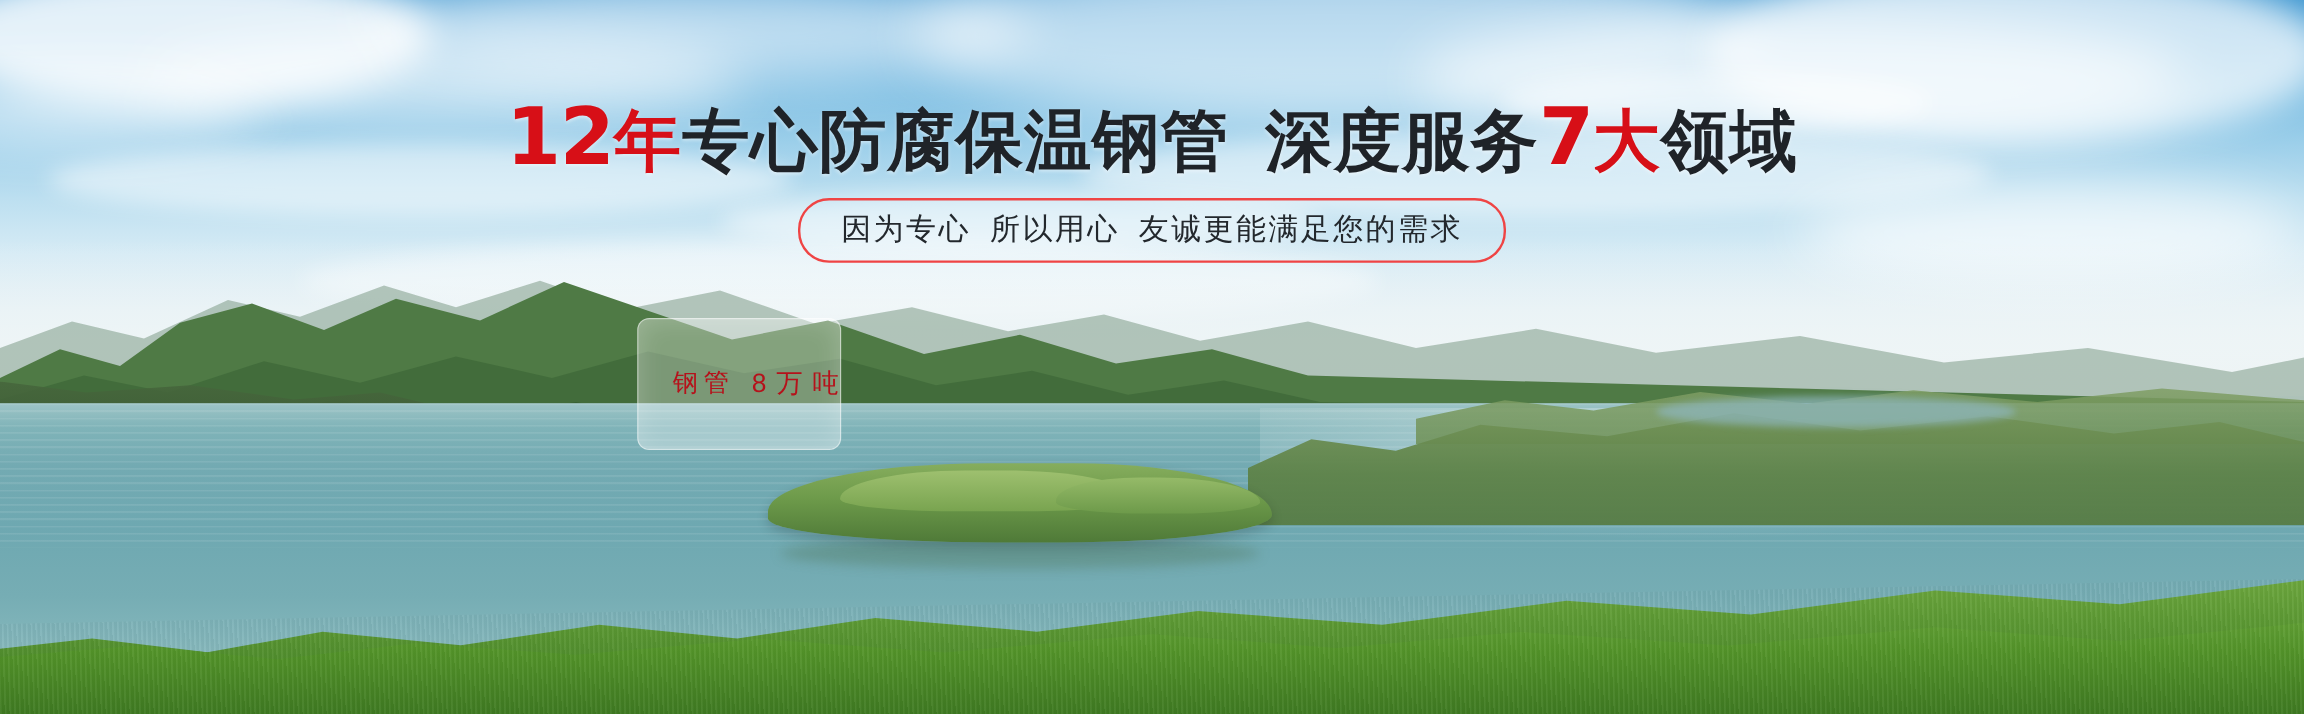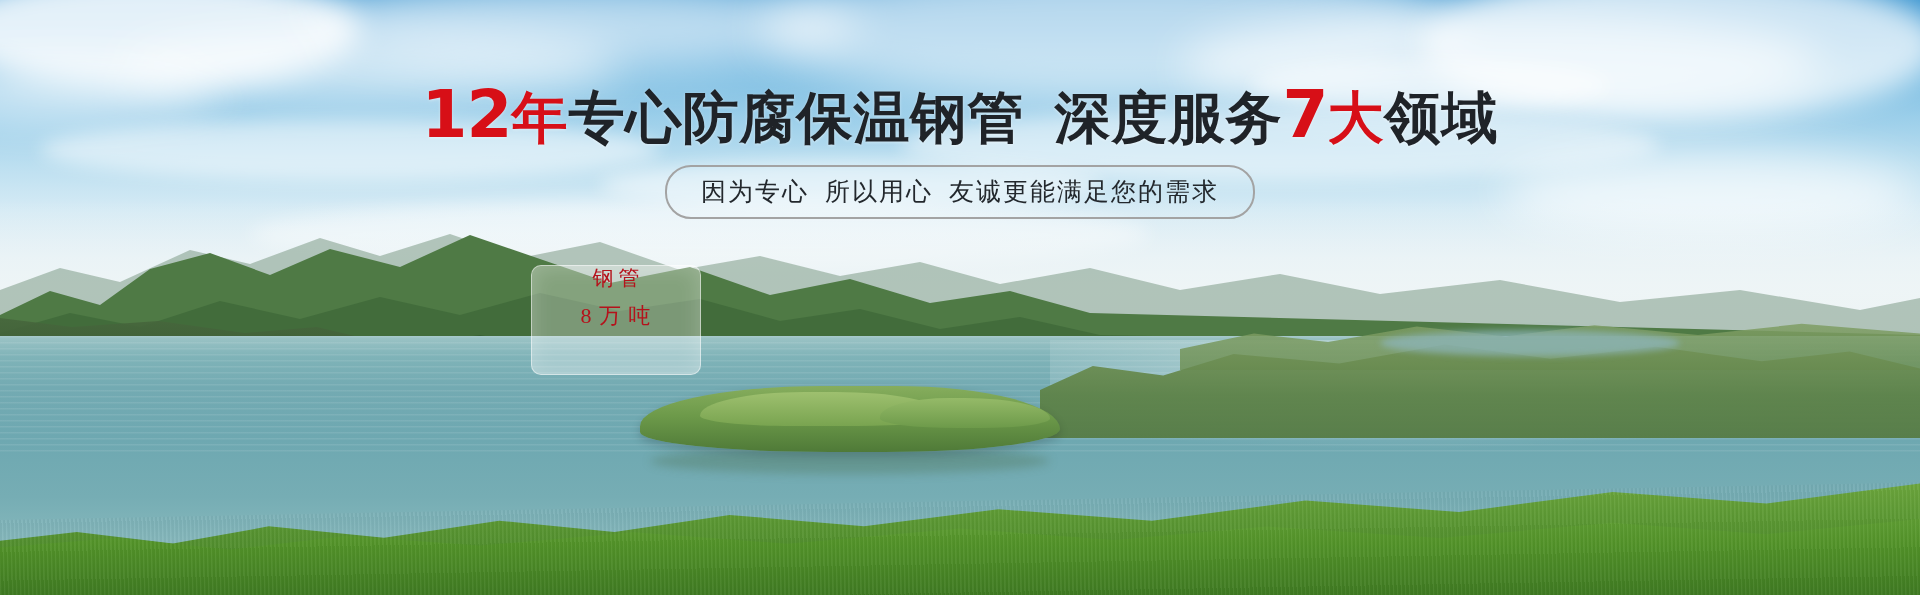--- a/index.html
+++ b/index.html
@@ -161,21 +161,21 @@
   .headline .red{color:#d70f17;}
   .headline .num{
     font-size:66px;
     font-family:"DejaVu Sans","Liberation Sans",sans-serif;
     letter-spacing:-1px;
   }
   .headline .gap{display:inline-block;width:30px;}
 
   .subpill{
     position:absolute;left:50%;top:165px;transform:translateX(-50%);
-    border:2px solid #a3a3a3;
+    border:2px solid #ef4444;
     border-radius:26px;
     padding:9px 34px 11px;
     font-size:25px;line-height:30px;
     color:#23282d;
     letter-spacing:2px;
     white-space:nowrap;
     background:transparent;
   }
   .subpill .sp{display:inline-block;width:16px;}
 
@@ -183,36 +183,35 @@
   .cards{
     position:absolute;left:531px;top:265px;
     display:flex;gap:5px;
   }
   .card{
     width:168px;height:108px;
     border-radius:10px;
     background:rgba(255,255,255,0.30);
     border:1px solid rgba(255,255,255,0.55);
     box-shadow:inset 0 0 22px rgba(255,255,255,0.22);
-    display:flex;flex-direction:column;
-    align-items:center;justify-content:flex-start;
+    display:flex;flex-direction:row;
+    align-items:center;justify-content:flex-end;
     gap:14px;
   }
   .card .c-title{
     font-size:21px;line-height:24px;
     color:#b5121b;letter-spacing:5px;
     text-indent:5px;
     font-weight:500;
   }
   .card .c-val{
     font-size:22px;line-height:24px;
     color:#b5121b;letter-spacing:1px;
     font-weight:500;
     white-space:nowrap;
-    font-family:Liberation Serif, serif;
   }
   .card .c-val sup{font-size:13px;vertical-align:super;}
 </style>
 </head>
 <body>
 
 <div class="banner">
 
   <div class="sky"></div>
 

